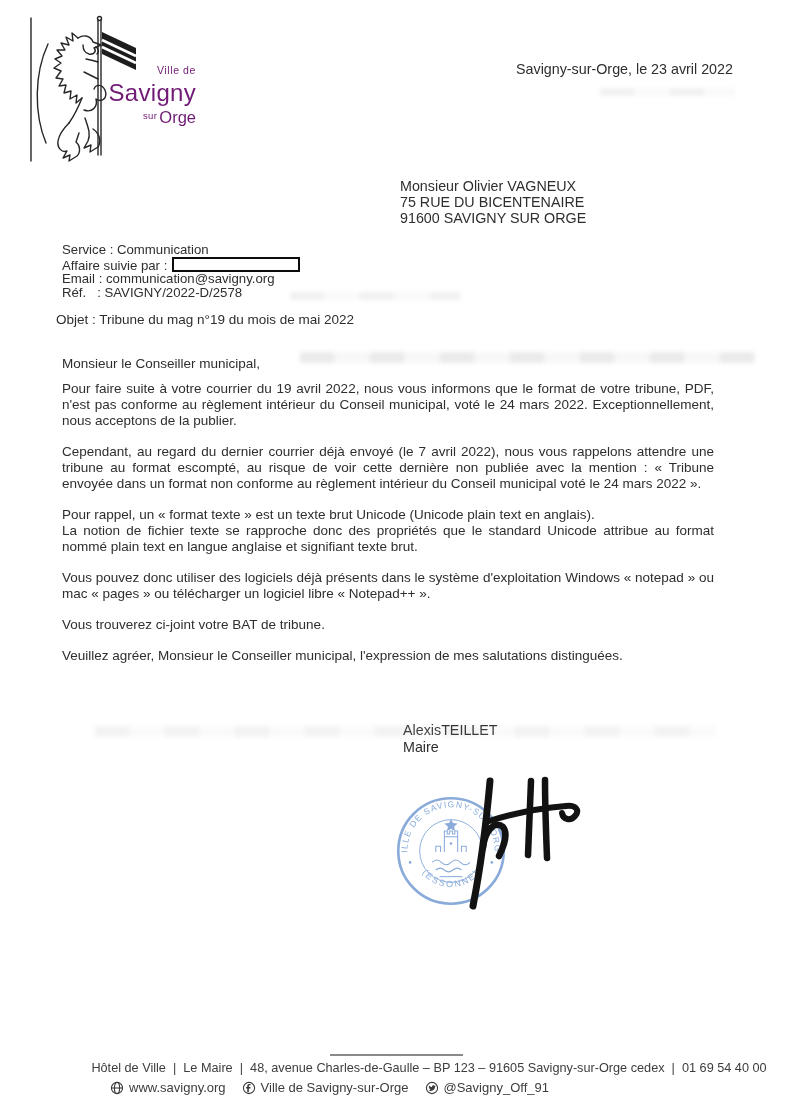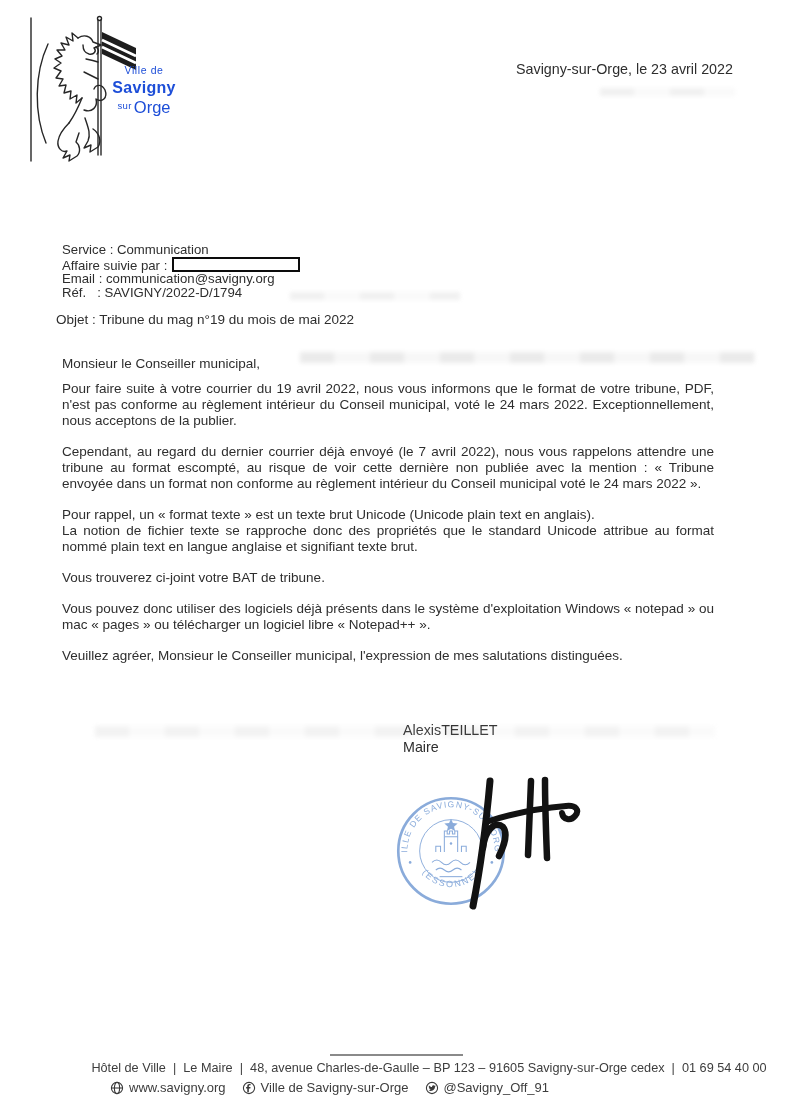--- a/index.html
+++ b/index.html
@@ -3,23 +3,23 @@
 <meta charset="utf-8">
 <style>
   html,body{margin:0;padding:0;}
   body{width:810px;height:1114px;background:#fdfdfd;overflow:hidden;
        font-family:"Liberation Sans","DejaVu Sans",sans-serif;color:#2e2e2e;}
   .page{position:absolute;left:0;top:0;width:810px;height:1114px;background:#ffffff;}
 
   
   .logo{position:absolute;left:28px;top:14px;width:185px;height:152px;}
   .logo svg{position:absolute;left:0;top:0;}
-  .logo-text{position:absolute;left:64px;top:50px;width:104px;text-align:center;color:#1d4ed8;}
+  .logo-text{position:absolute;left:64px;top:50px;width:104px;text-align:right;color:#701a75;}
   .lt1{font-size:10.5px;letter-spacing:.6px;margin-bottom:3px;}
-  .lt2{font-size:16px;letter-spacing:.3px;font-weight:700;}
+  .lt2{font-size:24px;letter-spacing:.3px;font-weight:400;}
   .lt3{font-size:16.5px;margin-top:1px;}
   .lt3 .sur{font-size:9.5px;vertical-align:4px;letter-spacing:.4px;margin-right:2px;}
 
   .date-line{position:absolute;left:516px;top:61px;font-size:14.3px;}
 
   .recipient{position:absolute;left:400px;top:179px;font-size:14.3px;line-height:15.9px;}
 
   .meta{position:absolute;left:62px;top:243px;font-size:13.2px;line-height:13.7px;}
   .meta-line{white-space:pre-wrap;}
   .redact{display:inline-block;width:124px;height:11px;border:2.5px solid #0c0c0c;
@@ -86,48 +86,53 @@
     </svg>
     <div class="logo-text">
       <div class="lt1">Ville de</div>
       <div class="lt2">Savigny</div>
       <div class="lt3"><span class="sur">sur</span><span>Orge</span></div>
     </div>
   </div>
 
   <div class="date-line">Savigny-sur-Orge, le 23 avril 2022</div>
 
+  <div class="recipient">
+      <div>Monsieur Olivier VAGNEUX</div>
+      <div>75 RUE DU BICENTENAIRE</div>
+      <div>91600 SAVIGNY SUR ORGE</div>
+    </div>
 
   <div class="meta">
     <div class="meta-line">Service : Communication</div>
     <div class="meta-line"><span>Affaire suivie par :</span><span class="redact"></span></div>
     <div class="meta-line">Email : communication@savigny.org</div>
-    <div class="meta-line">Réf.   : SAVIGNY/2022-D/1794</div>
+    <div class="meta-line">Réf.   : SAVIGNY/2022-D/2578</div>
   </div>
 
   <div class="objet">Objet : Tribune du mag n°19 du mois de mai 2022</div>
 
   <div class="salutation">Monsieur le Conseiller municipal,</div>
 
   <div class="bodytext">
       <div class="para-group">
         <p class="para-line">Pour faire suite à votre courrier du 19 avril 2022, nous vous informons que le format de votre tribune, PDF, n'est pas conforme au règlement intérieur du Conseil municipal, voté le 24 mars 2022. Exceptionnellement, nous acceptons de la publier.</p>
       </div>
       <div class="para-group">
         <p class="para-line">Cependant, au regard du dernier courrier déjà envoyé (le 7 avril 2022), nous vous rappelons attendre une tribune au format escompté, au risque de voir cette dernière non publiée avec la mention : « Tribune envoyée dans un format non conforme au règlement intérieur du Conseil municipal voté le 24 mars 2022 ».</p>
       </div>
       <div class="para-group">
         <p class="para-line">Pour rappel, un « format texte » est un texte brut Unicode (Unicode plain text en anglais).</p>
         <p class="para-line">La notion de fichier texte se rapproche donc des propriétés que le standard Unicode attribue au format nommé plain text en langue anglaise et signifiant texte brut.</p>
       </div>
       <div class="para-group">
+        <p class="para-line">Vous pouvez donc utiliser des logiciels déjà présents dans le système d'exploitation Windows « notepad » ou mac « pages » ou télécharger un logiciel libre « Notepad++ ».</p>
+      </div>
+      <div class="para-group">
         <p class="para-line">Vous trouverez ci-joint votre BAT de tribune.</p>
-      </div>
-      <div class="para-group">
-        <p class="para-line">Vous pouvez donc utiliser des logiciels déjà présents dans le système d'exploitation Windows « notepad » ou mac « pages » ou télécharger un logiciel libre « Notepad++ ».</p>
       </div>
       <div class="para-group">
         <p class="para-line">Veuillez agréer, Monsieur le Conseiller municipal, l'expression de mes salutations distinguées.</p>
       </div>
     </div>
 
   <div class="signer">
     <div>AlexisTEILLET</div>
     <div>Maire</div>
   </div>

